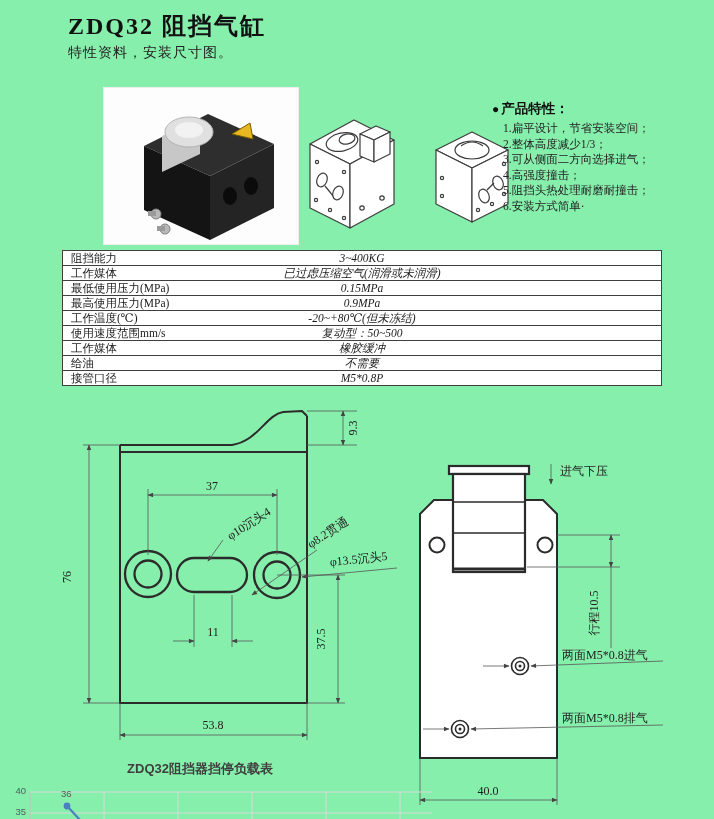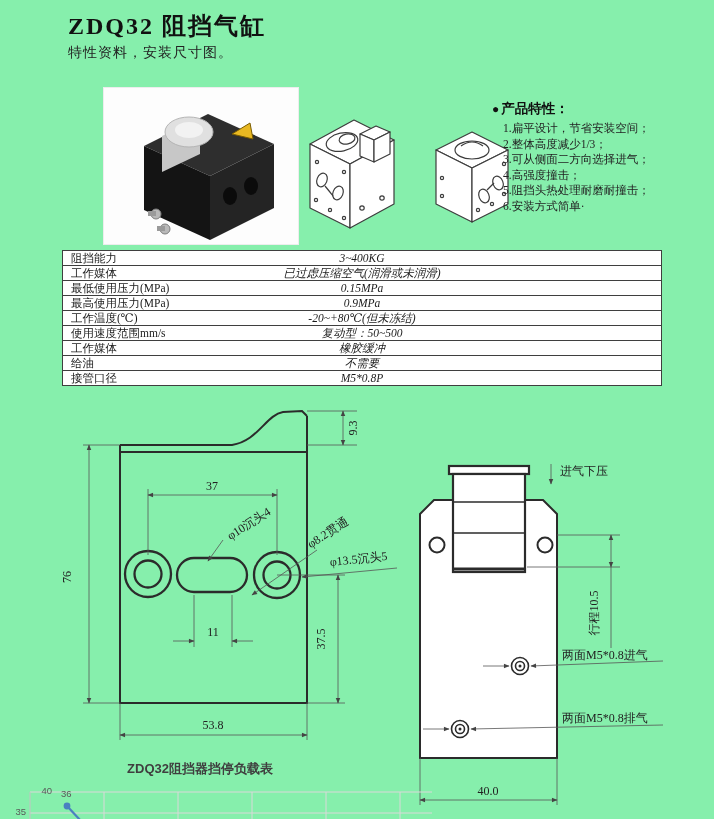--- a/index.html
+++ b/index.html
@@ -259,18 +259,18 @@
         <line x1="104" y1="40" x2="104" y2="67"></line>
         <line x1="178" y1="40" x2="178" y2="67"></line>
         <line x1="252" y1="40" x2="252" y2="67"></line>
         <line x1="326" y1="40" x2="326" y2="67"></line>
         <line x1="400" y1="40" x2="400" y2="67"></line>
       </g>
       <line x1="30" y1="40" x2="30" y2="67" stroke="#c3c3c3" stroke-width="1"></line>
       <line x1="67" y1="54" x2="81" y2="69" stroke="#4a80c0" stroke-width="2.2"></line>
       <circle cx="67" cy="54" r="3.4" fill="#4a80c0"></circle>
     </svg>
-    <div class="ytick" style="left:0;top:33px;padding-left:26px;">40</div>
+    <div class="ytick" style="left:0;top:33px;">40</div>
     <div class="ytick" style="left:0;top:54px;">35</div>
     <div class="ptlabel" style="left:61px;top:36px;">36</div>
   </div>
 
 </div>
 
 </body></html>

